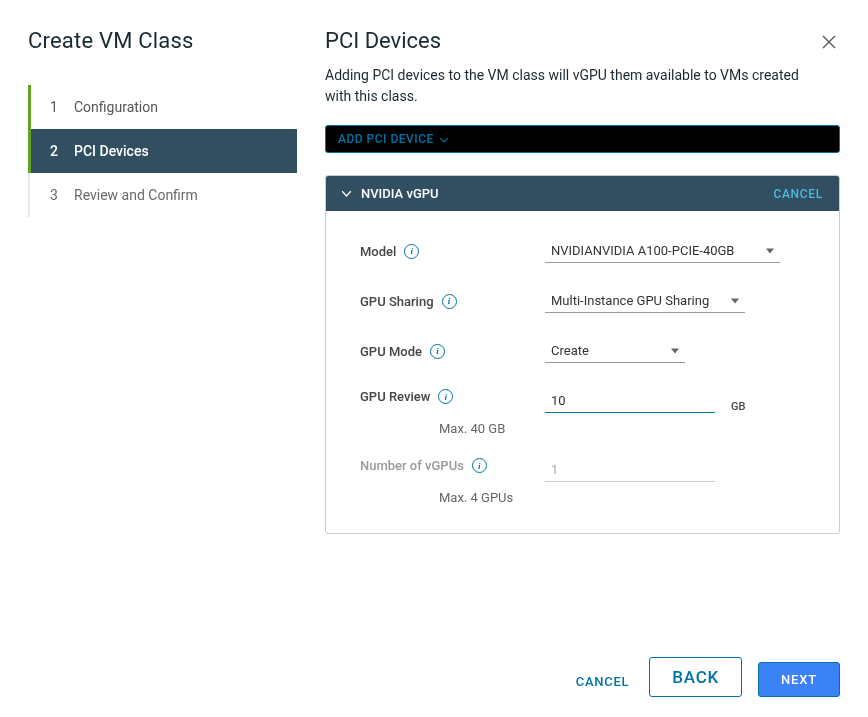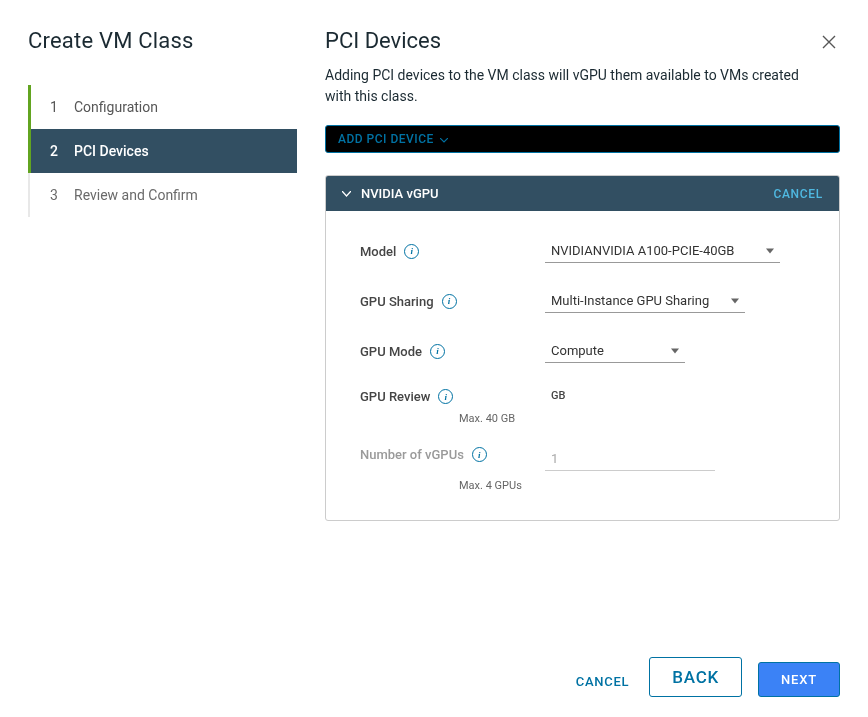--- a/index.html
+++ b/index.html
@@ -40,21 +40,21 @@
     .select-like { border: none; border-bottom: 1px solid #999; padding: 4px 20px 4px 6px; font-size: 13px; color: #333; background: transparent; min-width: 180px; position: relative; cursor: pointer; }
     .select-like.wide { min-width: 235px; }
     .select-like.narrow { min-width: 140px; }
     .select-wrap { position: relative; display: inline-block; }
     .select-wrap::after { content: ""; position: absolute; right: 6px; top: 50%; transform: translateY(-50%); border-left: 4px solid transparent; border-right: 4px solid transparent; border-top: 5px solid #666; pointer-events: none; }
     
     .text-input { border: none; border-bottom: 1px solid #0072a3; background: transparent; padding: 4px 6px; font-size: 13px; color: #333; width: 170px; outline: none; }
     .text-input.disabled { border-bottom-color: #ccc; color: #aaa; }
     .unit { font-size: 11px; color: #454545; font-weight: 500; margin-left: 6px; }
     
-    .help-row { margin-left: 99px; font-size: 11px; color: #666; margin-bottom: 22px; }
+    .help-row { margin-left: 79px; font-size: 13px; color: #666; margin-bottom: 22px; }
     
     .disabled-label { color: #9a9a9a; }
     
     .footer { margin-top: auto; display: flex; justify-content: flex-end; align-items: flex-end; gap: 16px; padding-top: 20px; }
     .btn-text { color: #0072a3; font-size: 13px; letter-spacing: 0.7px; font-weight: 500; cursor: pointer; padding: 8px 4px; }
     .btn-outline { border: 1px solid #0072a3; color: #0072a3; background: #fff; padding: 9px 22px; font-size: 17px; letter-spacing: 0.8px; font-weight: 500; border-radius: 3px; cursor: pointer; }
     .btn-primary { border: 1px solid #0072a3; background: #3b82f6; color: #fff; padding: 9px 22px; font-size: 13px; letter-spacing: 0.8px; font-weight: 500; border-radius: 3px; cursor: pointer; }
   </style>
 </head>
 <body>
@@ -135,31 +135,32 @@
         </div>
       </div>
 
       <div class="form-row">
         <div class="form-label">
           <span>GPU Mode</span>
           <span class="info-icon">i</span>
         </div>
         <div class="form-control">
           <div class="select-wrap">
-            <div class="select-like narrow">Compute</div>
+            <div class="select-like narrow">Create</div>
           </div>
         </div>
       </div>
 
       <div class="form-row with-help">
         <div class="form-label">
           <span>GPU Review</span>
           <span class="info-icon">i</span>
         </div>
         <div class="form-control">
+          <input class="text-input" type="text" value="10" style="">
           <span class="unit">GB</span>
         </div>
       </div>
       <div class="help-row">Max. 40 GB</div>
 
       <div class="form-row with-help">
         <div class="form-label disabled-label">
           <span>Number of vGPUs</span>
           <span class="info-icon">i</span>
         </div>

